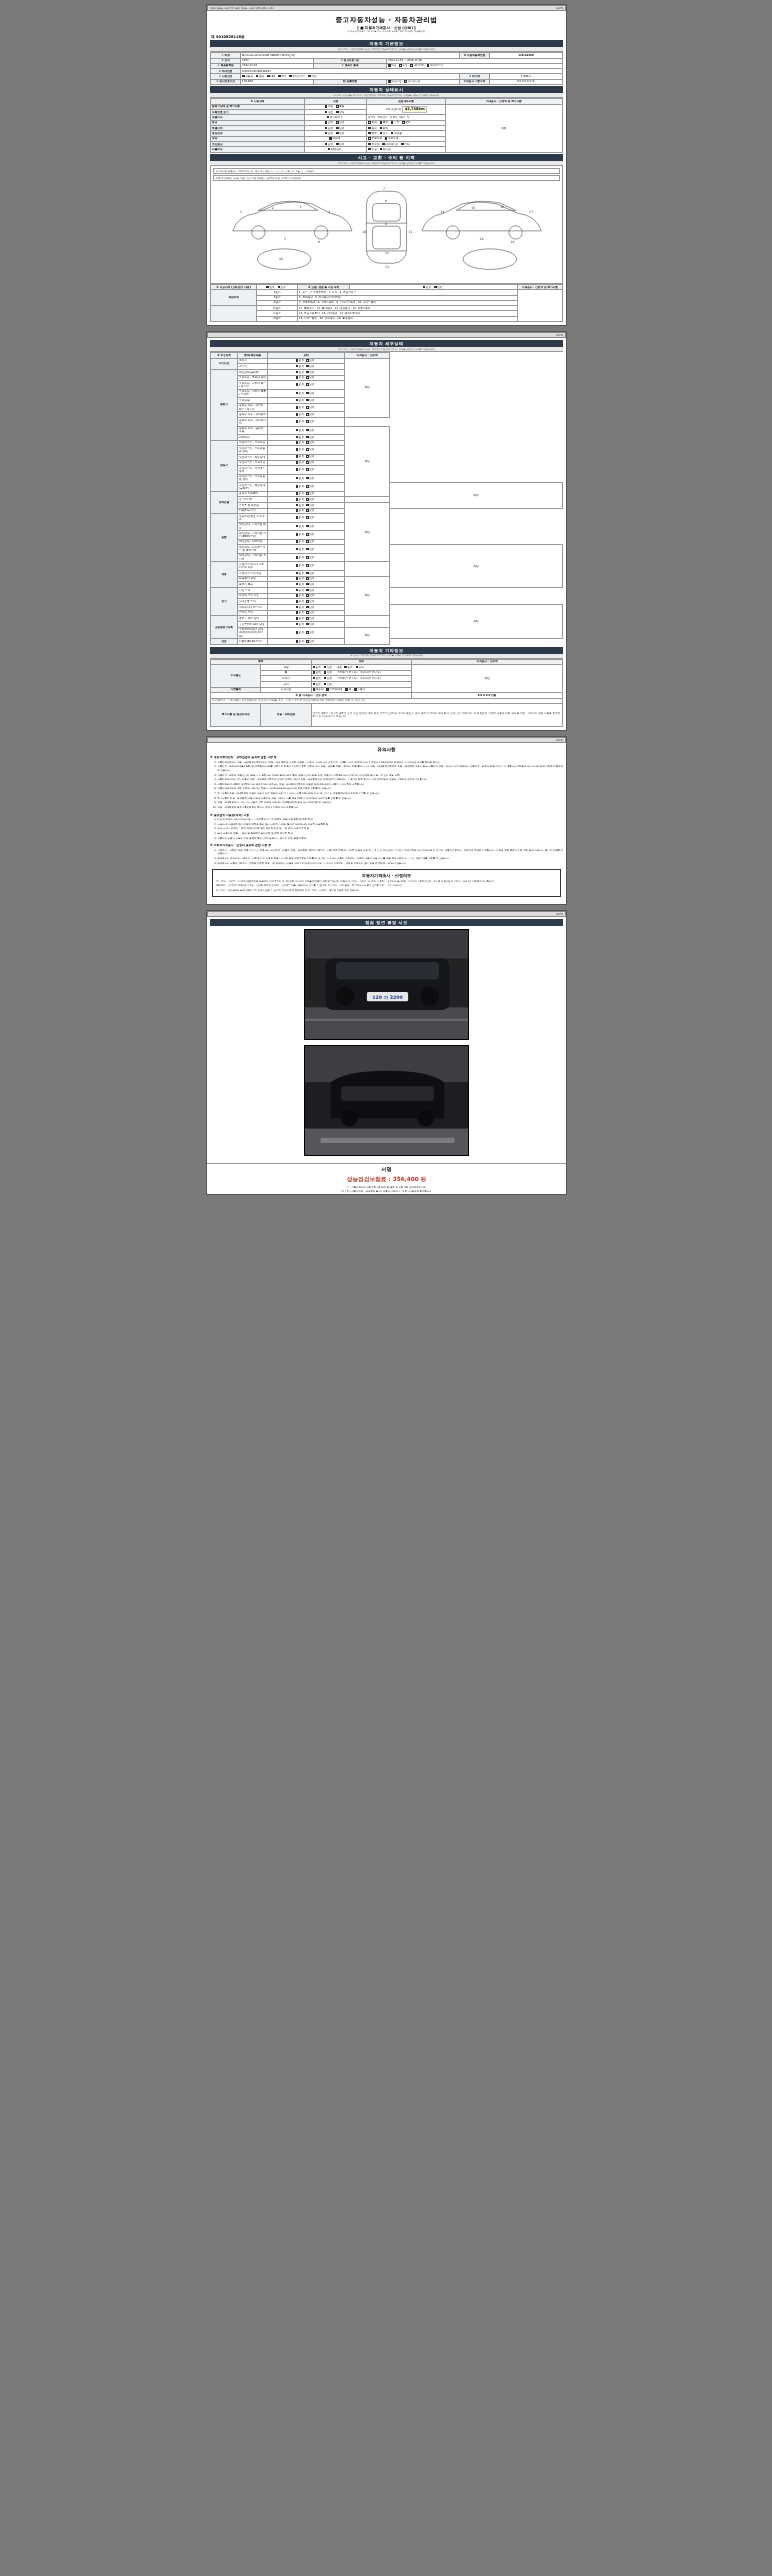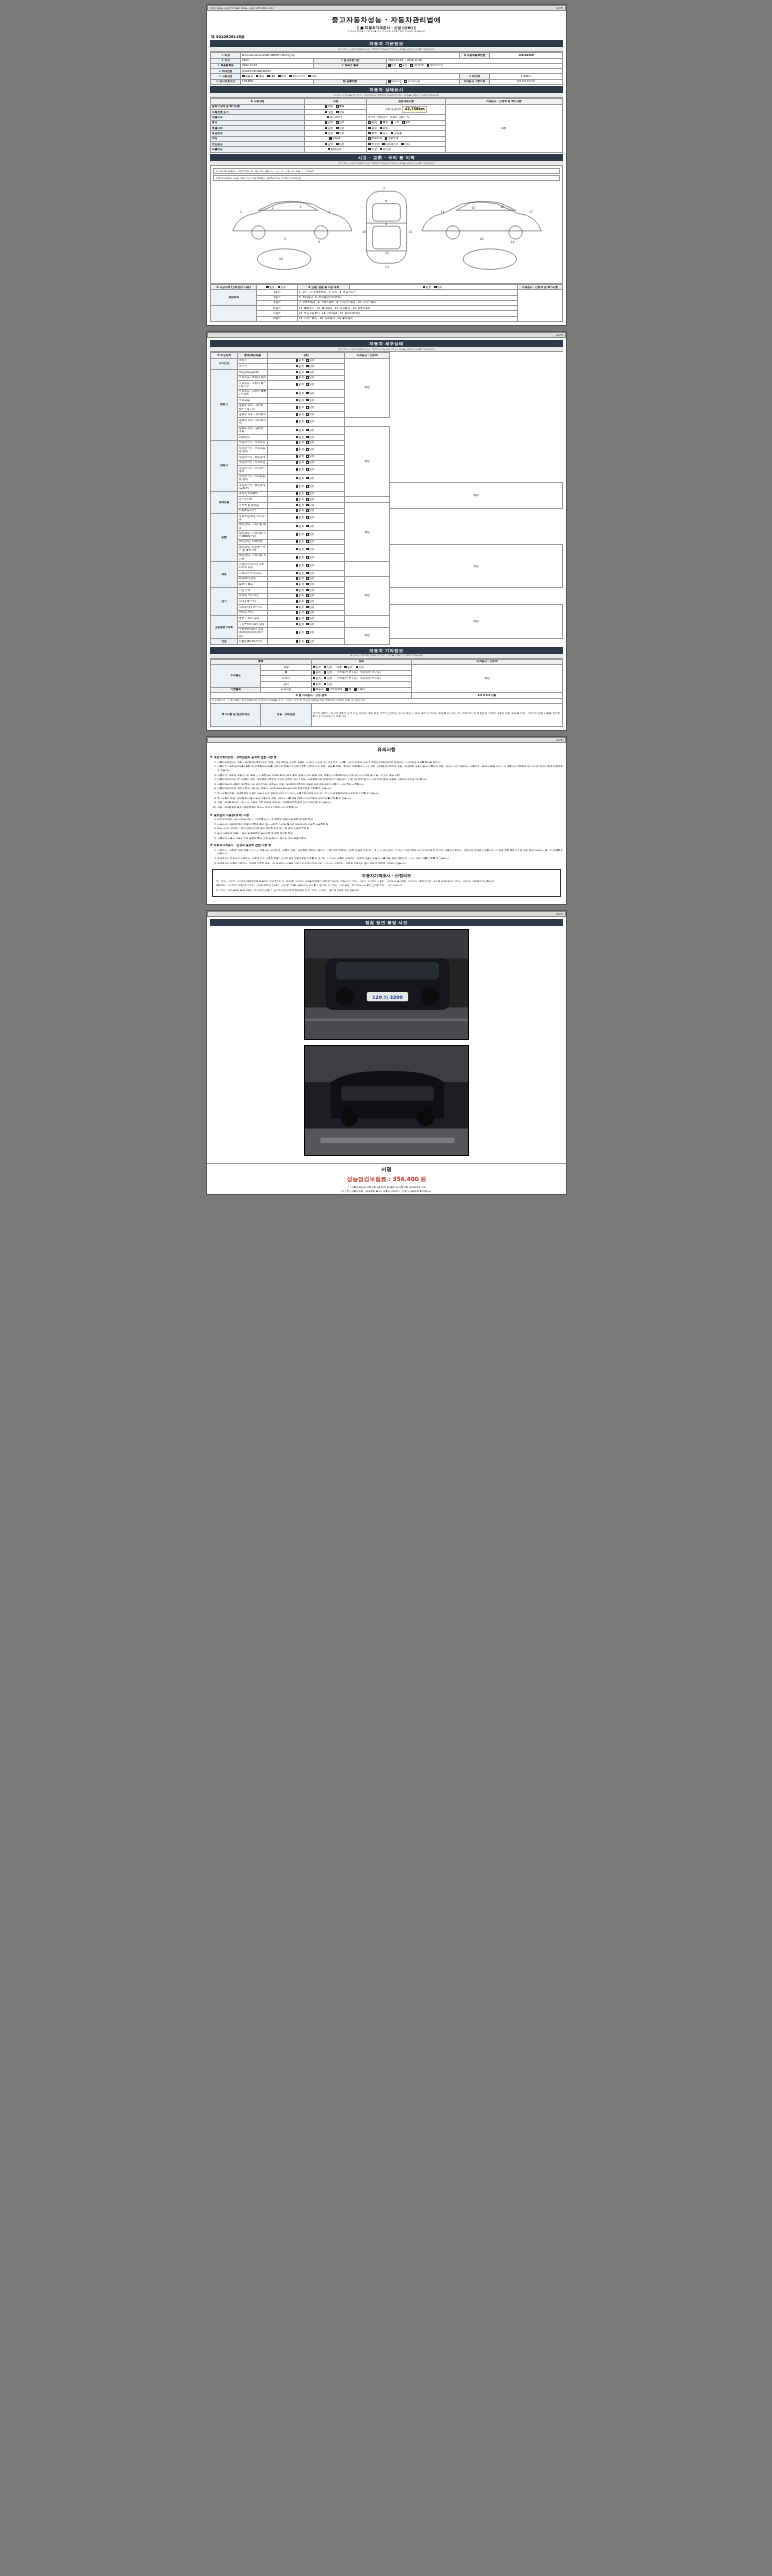--- a/index.html
+++ b/index.html
@@ -146,21 +146,21 @@
 <body>
 
 <div class="page-wrap">
 
   <div class="sheet">
     <div class="topbar">
       <span>자동차등록증 사본 참조 [별지 제36호서식] (앞쪽 2001.1.10.)</span>
       <span>(3/4쪽)</span>
     </div>
     <div class="sheet-inner">
-      <div class="doc-title">중고자동차성능 · 자동차관리법에</div>
+      <div class="doc-title">중고자동차성능 · 자동차관리법</div>
       <div class="doc-sub">[ ■ 자동차가격조사 · 산정 (선택) ]</div>
       <div class="doc-note">※ 자동차인도일로부터 2개월 또는 주행거리 2천킬로미터 이내에서 보증됩니다</div>
       <div class="docnum">제 5010828118호</div>
 
       <div class="band">자동차 기본정보</div>
       <div class="band-note">(가격조사 · 산정액 및 특기사항은 확인자가 자동차가격조사 · 산정을 함께한 경우에만 기재합니다)</div>
       <table class="grid">
         <tbody>
             <tr>
           <td class="lbl">① 차명</td>

